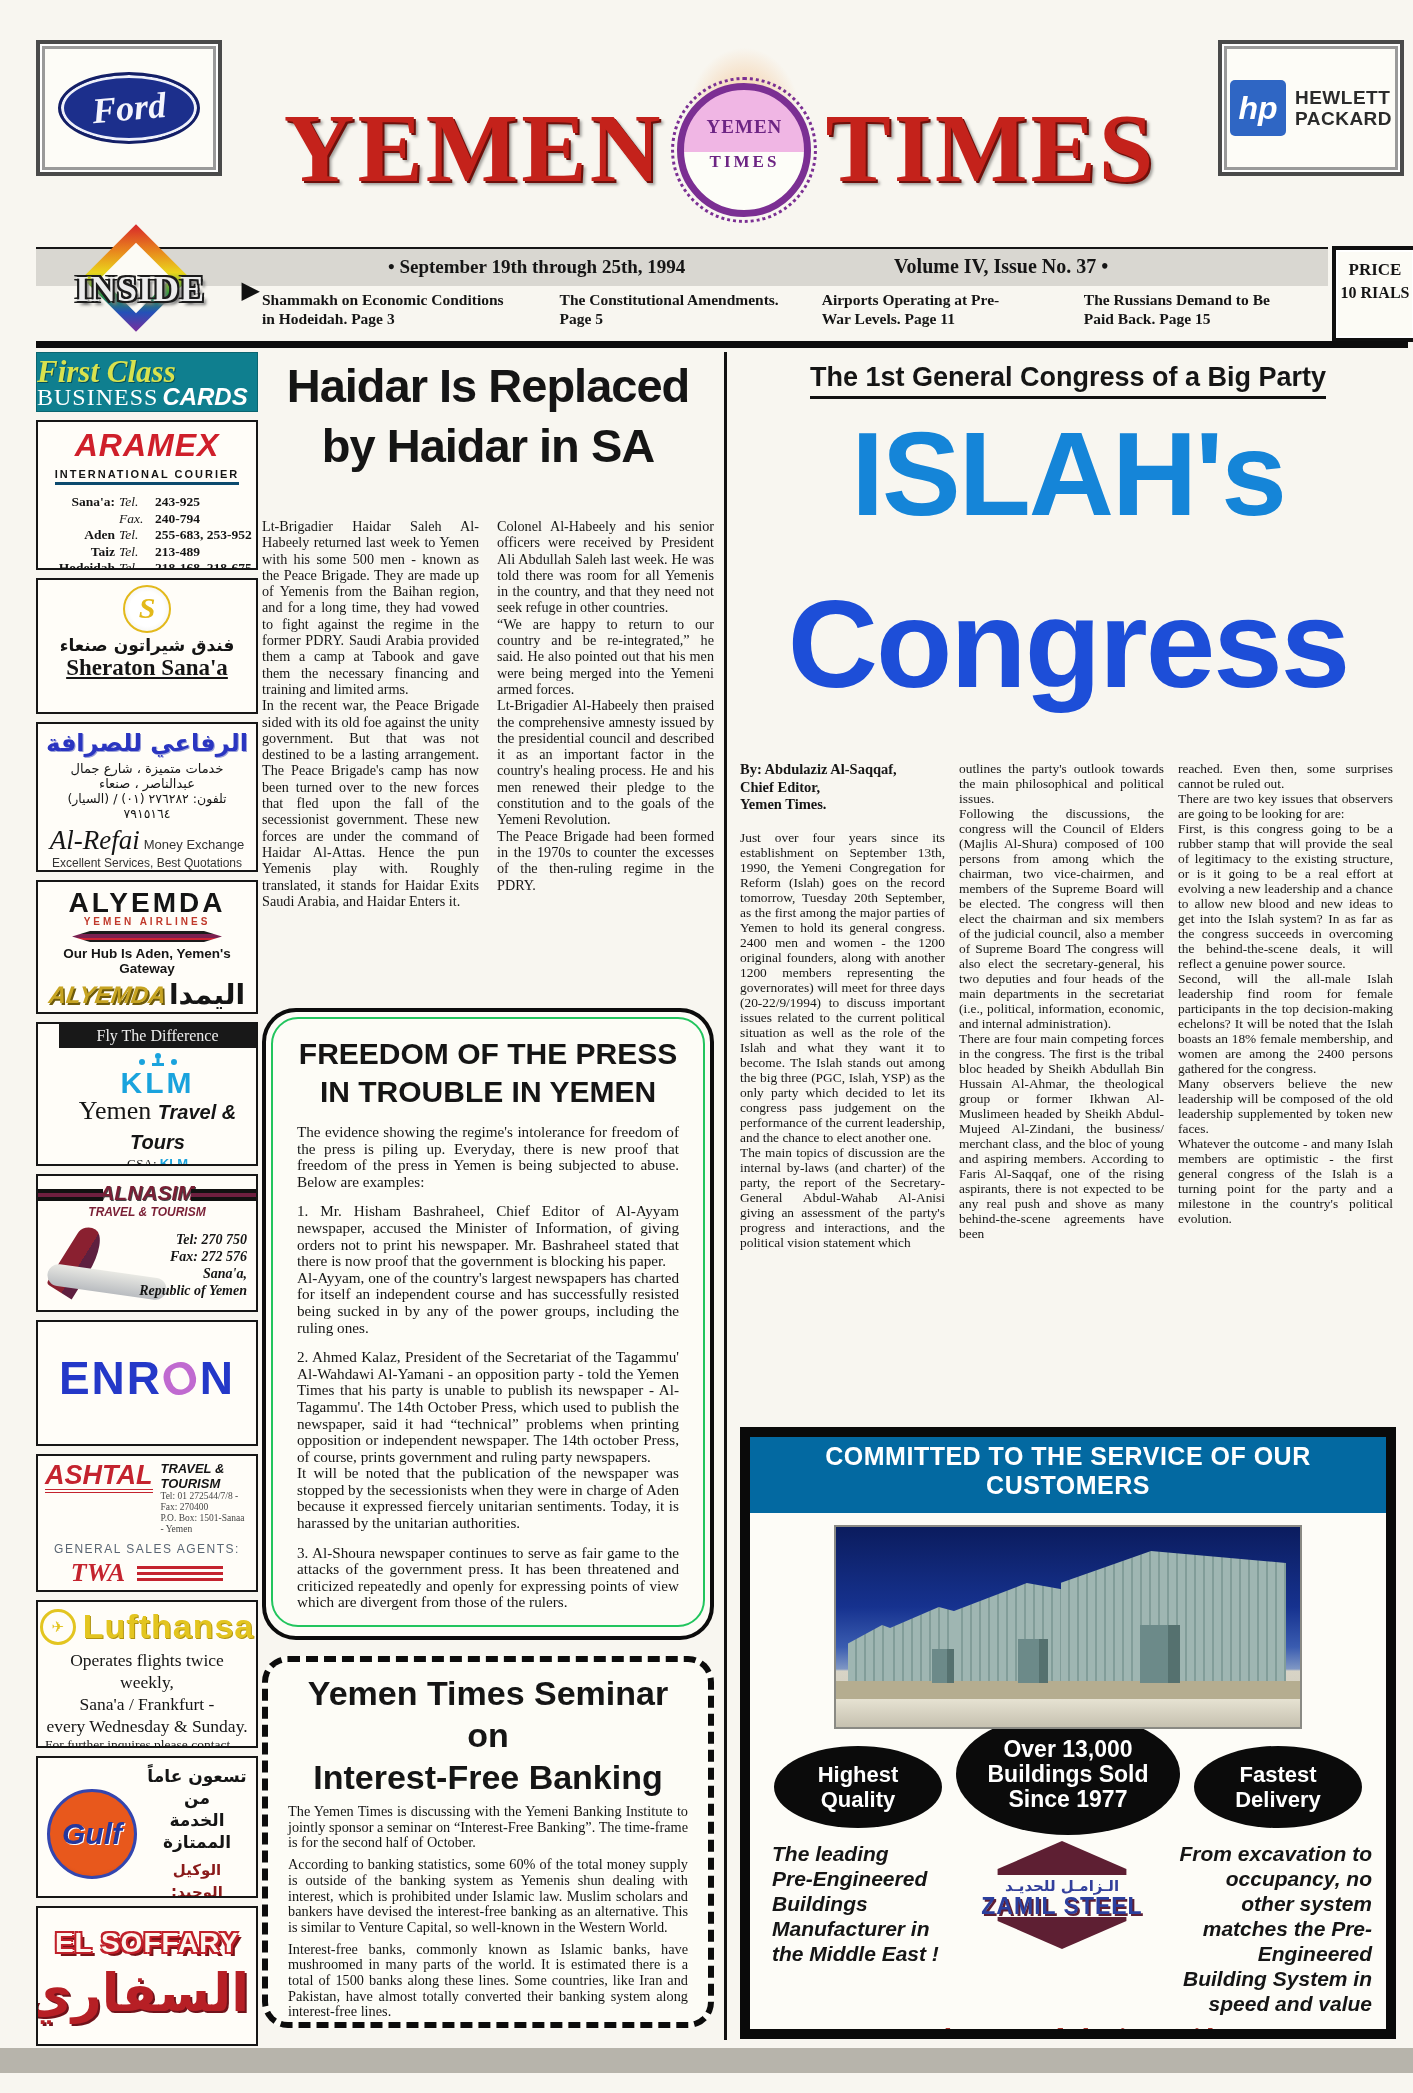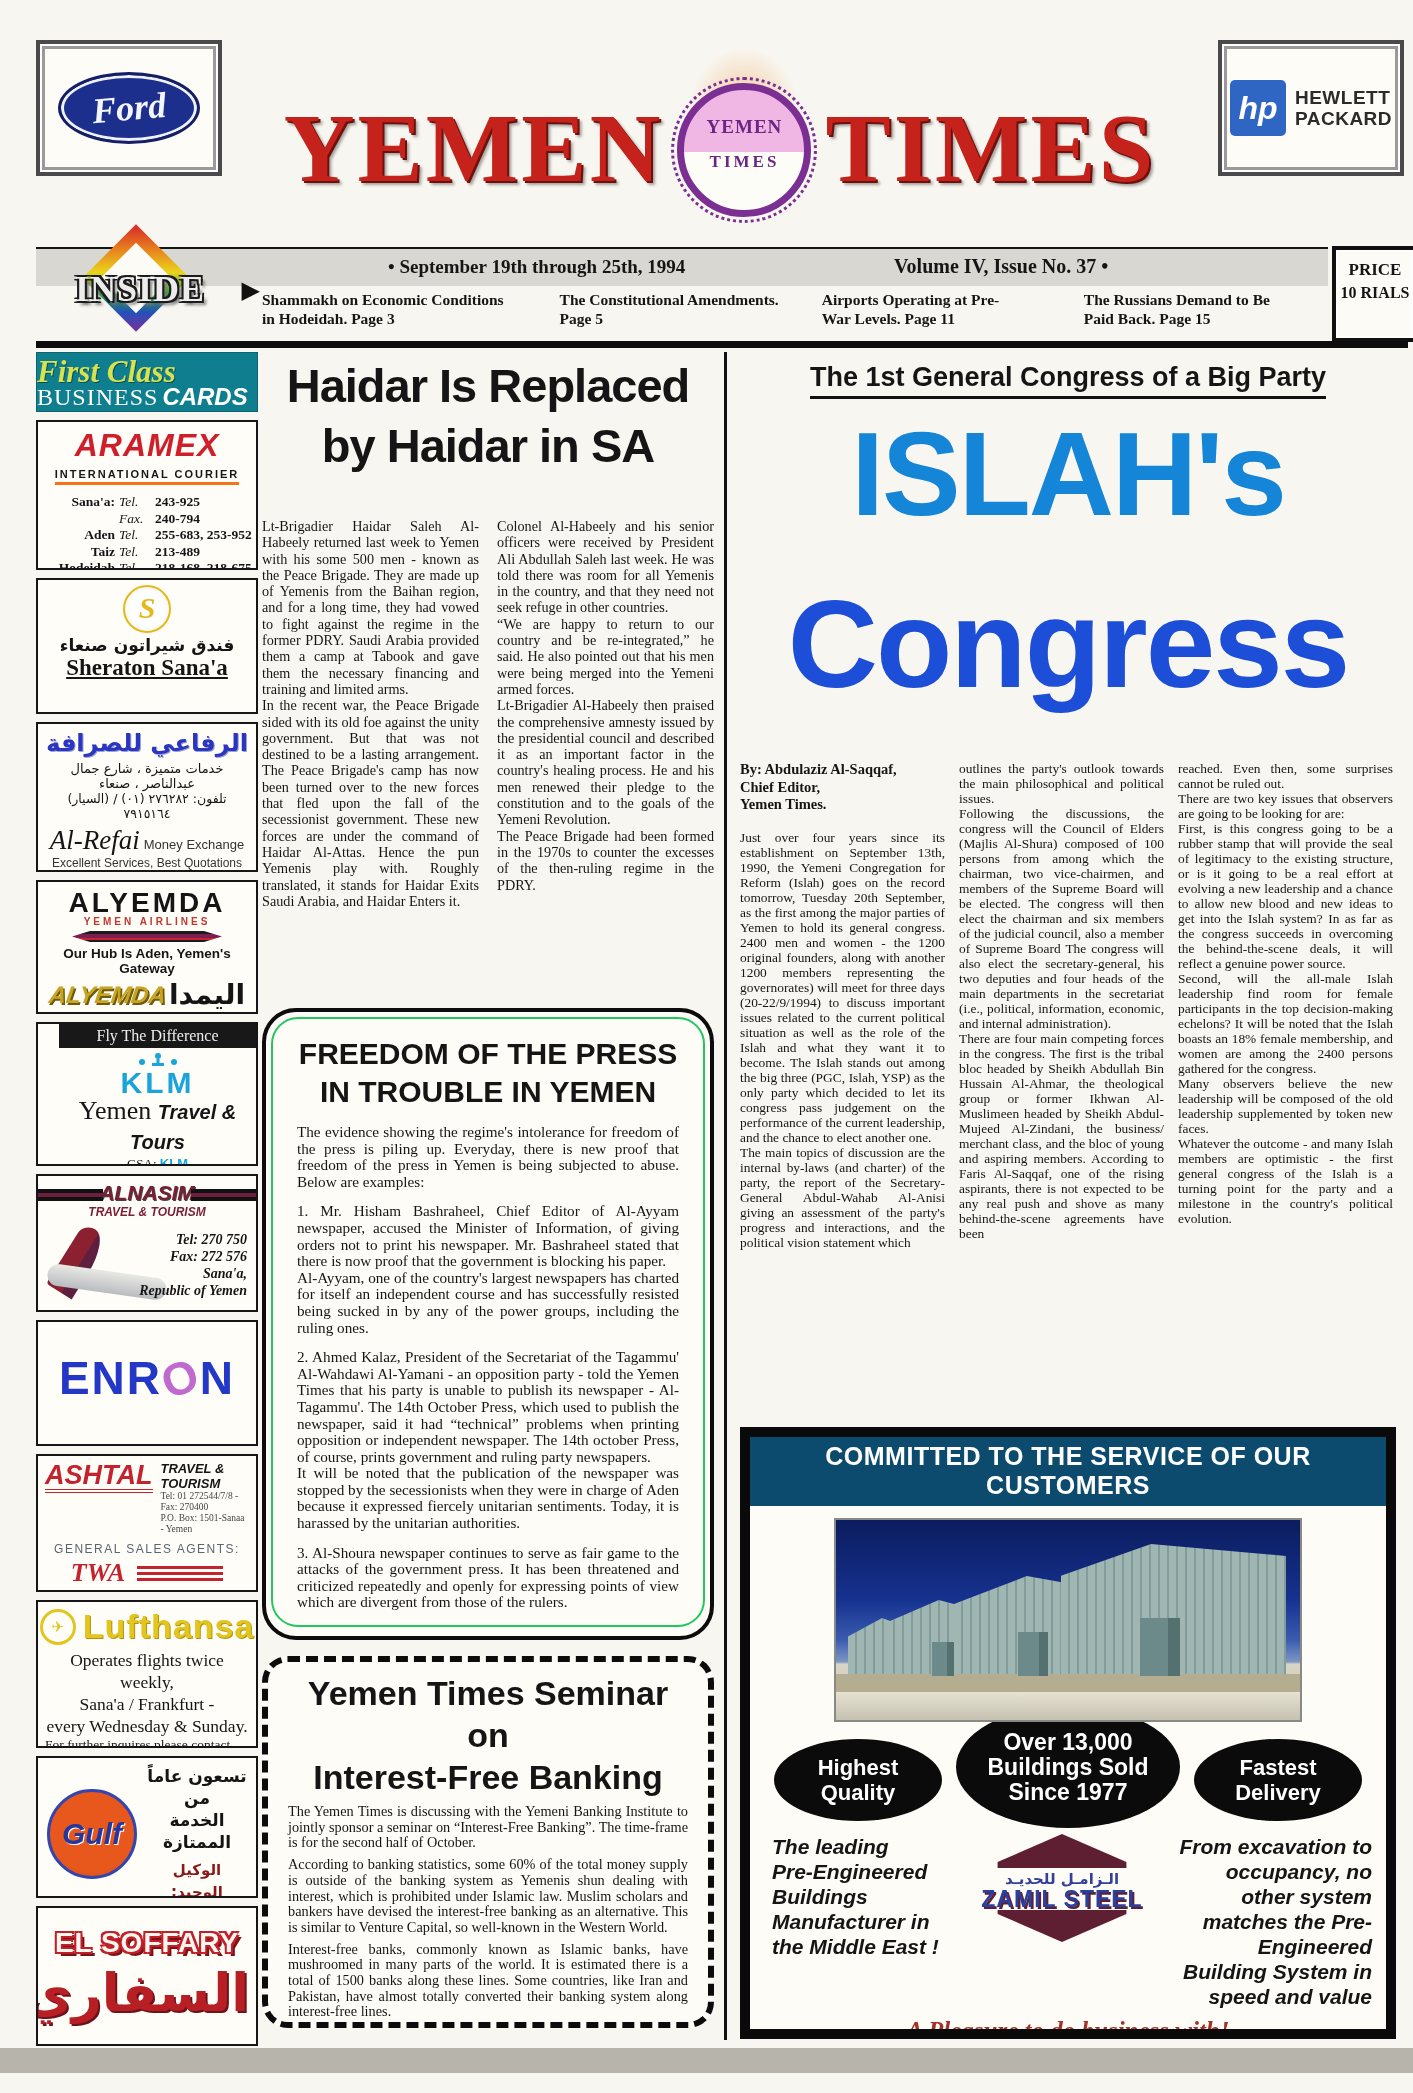--- a/index.html
+++ b/index.html
@@ -38,21 +38,21 @@
   .bottom-strip{position:absolute;left:0;top:2048px;width:1413px;height:25px;background:#b7b4ab;}
   
   .sidebar{position:absolute;left:36px;top:352px;width:222px;}
   .ad{border:2px solid #161616;background:#fffdf8;margin-top:8px;overflow:hidden;text-align:center;position:relative;box-sizing:border-box;padding:5px 7px;}
   .sc-banner{height:60px;background:#0f7f8f;border:1px solid #0a6570;color:#fff;box-sizing:border-box;overflow:hidden;}
   .sc-script{font:italic bold 31px "Liberation Serif",serif;color:#d8e24e;text-shadow:1px 1px 0 #07515c;margin-top:1px;}
   .sc-line2{margin-top:-7px;}
   .sc-serif{font:24px "Liberation Serif",serif;letter-spacing:1px;color:#fff;}
   .sc-bold{font:italic bold 24px "Liberation Sans",sans-serif;color:#fff;}
   .aramex-name{font:italic bold 32px "Liberation Sans",sans-serif;color:#cf1f2a;letter-spacing:1px;}
-  .aramex-tag{display:inline-block;font:bold 11px "Liberation Sans",sans-serif;letter-spacing:2px;border-bottom:3px solid #f97316;padding-bottom:2px;}
+  .aramex-tag{display:inline-block;font:bold 11px "Liberation Sans",sans-serif;letter-spacing:2px;border-bottom:3px solid #0c4a6e;padding-bottom:2px;}
   .aramex-rows{margin-top:9px;}
   .arow{display:grid;grid-template-columns:74px 32px auto;font-size:13.5px;line-height:16.5px;}
   .arow .c{font-weight:bold;text-align:right;padding-right:4px;}
   .arow .k{font-style:italic;text-align:left;}
   .arow .n{font-weight:bold;text-align:left;padding-left:4px;white-space:nowrap;}
   .sher-s{width:44px;height:44px;margin:0 auto;border:2px solid #e3b91b;border-radius:50%;color:#e3b91b;font:italic bold 30px "Liberation Serif",serif;line-height:42px;background:radial-gradient(circle,#fff 55%,#e9e9e4 100%);}
   .ar{direction:rtl;font-family:"DejaVu Sans",sans-serif;}
   .sher-ar{font-size:17px;font-weight:bold;margin-top:2px;}
   .sher-name{font:bold 23px "Liberation Serif",serif;text-decoration:underline;}
   .sher-hotel{font:15px "Liberation Serif",serif;letter-spacing:7px;margin-top:40px;}
@@ -124,21 +124,21 @@
   .rightcol{position:absolute;left:740px;top:352px;width:656px;}
   .kicker{text-align:center;margin-top:10px;}
   .kicker span{display:inline-block;font:bold 27px "Liberation Sans",sans-serif;border-bottom:3px solid #121212;padding-bottom:3px;}
   .islah-h1{font:bold 118px "Liberation Sans",sans-serif;color:#1585d8;text-align:center;line-height:150px;letter-spacing:-2px;}
   .islah-h2{font:bold 125px "Liberation Sans",sans-serif;color:#1d4ed8;text-align:center;line-height:190px;letter-spacing:-2px;}
   .islah-cols{margin-top:22px;display:grid;grid-template-columns:205px 205px 215px;column-gap:14px;height:652px;overflow:hidden;}
   .icol{overflow:hidden;font-size:13.4px;line-height:15px;text-align:justify;}
   .byline{font-weight:bold;font-size:14.5px;line-height:17.5px;text-align:left;margin-bottom:16px;}
   
   .zamil{margin-top:14px;border:10px solid #0a0a0a;background:#fdfcf7;height:612px;box-sizing:border-box;overflow:hidden;}
-  .z-banner{background:#0c4a6e;color:#fff;font:bold 25px "Liberation Sans",sans-serif;text-align:center;padding:5px 0 6px;letter-spacing:.5px;}
+  .z-banner{background:#0369a1;color:#fff;font:bold 25px "Liberation Sans",sans-serif;text-align:center;padding:5px 0 13px;letter-spacing:.5px;}
   .z-photo{position:relative;width:464px;height:200px;margin:12px auto 6px;border:2px solid #8a8a84;background:linear-gradient(180deg,#0b1c5e 0%,#16328f 40%,#3a5cb0 60%,#7f97c4 71%,#d8d4c6 72%,#cdc9ba 100%);overflow:hidden;}
   .bld{position:absolute;bottom:44px;background:repeating-linear-gradient(90deg,#9fb6b2 0 7px,#829d99 7px 9px);}
   .b1{right:14px;width:225px;height:132px;clip-path:polygon(0 24%,40% 0,100% 9%,100% 100%,0 100%);}
   .b2{right:206px;width:140px;height:100px;clip-path:polygon(0 28%,52% 0,100% 12%,100% 100%,0 100%);}
   .b3{right:318px;width:96px;height:76px;clip-path:polygon(0 30%,55% 0,100% 15%,100% 100%,0 100%);}
   .b4{right:390px;width:62px;height:58px;clip-path:polygon(0 32%,55% 0,100% 18%,100% 100%,0 100%);}
   .zbase{position:absolute;bottom:28px;left:0;right:0;height:18px;background:#b5ad90;}
   .zdoor{position:absolute;bottom:44px;width:40px;height:58px;background:linear-gradient(90deg,#6c8a89 0 70%,#55716f 70%);}
   .zd1{right:120px;} .zd2{right:252px;height:44px;width:30px;} .zd3{right:346px;height:34px;width:22px;}
   .zground{position:absolute;bottom:0;left:0;right:0;height:28px;background:linear-gradient(#e6e2d2,#c6c1b0);}

